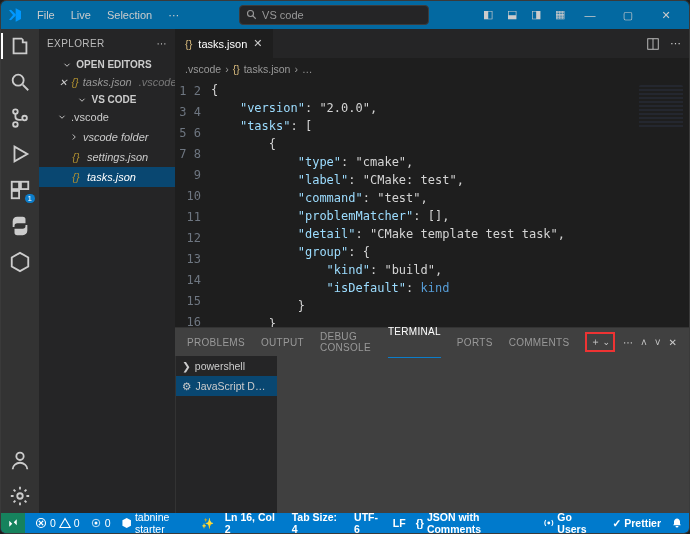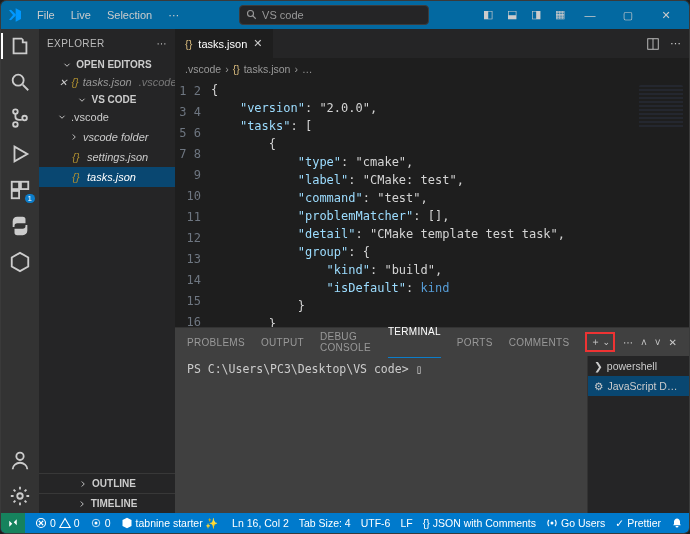--- a/index.html
+++ b/index.html
@@ -123,21 +123,21 @@
   .term-side { width:102px; background:#252526; border-left:1px solid #333; font-size:10.5px;}
   .term-side-row { display:flex; gap:4px; align-items:center; height:20px; padding:0 6px; color:#ccc;}
   .term-side-row.sel { background:#094771; }
 
   
   .statusbar {
     height:20px; background:#007acc; color:#fff; display:flex; align-items:center;
     font-size:10.5px; padding:0 6px; gap:10px;
   }
   .statusbar .sb-left, .statusbar .sb-right { display:flex; align-items:center; gap:10px;}
-  .statusbar .sb-right { margin-left:auto; }
+  .statusbar .sb-right { margin-left:auto;font-weight:bold; }
   .statusbar .remote { background:#16825d; margin:-0 0 0 -6px; height:20px; display:flex; align-items:center; padding:0 6px;}
   .sb-item { display:flex; align-items:center; gap:3px; cursor:default;}
   svg.ico { width:12px; height:12px; fill:currentColor; vertical-align:middle;}
 </style>
 </head>
 <body>
 
 <div class="titlebar">
   <svg class="logo" viewBox="0 0 24 24">
       <path d="M3 5l6 7-6 7 3 1 8-8-8-8-3 1zm10-3l8 4v12l-8 4V2z"></path>
@@ -267,34 +267,20 @@
       <div class="tree-row indent2">
         <span class="icon">{}</span>
         <span>settings.json</span>
       </div>
       <div class="tree-row indent2 selected">
         <span class="icon">{}</span>
         <span>tasks.json</span>
       </div>
     </div>
 
-    <div class="bottom-sections">
-      <div class="section-title">
-        <svg class="chev" viewBox="0 0 16 16">
-            <path d="M6 4l4 4-4 4" fill="none" stroke="#ccc" stroke-width="1.5"></path>
-          </svg>
-        <span>OUTLINE</span>
-      </div>
-      <div class="section-title">
-        <svg class="chev" viewBox="0 0 16 16">
-            <path d="M6 4l4 4-4 4" fill="none" stroke="#ccc" stroke-width="1.5"></path>
-          </svg>
-        <span>TIMELINE</span>
-      </div>
-    </div>
   </div>
 
   <div class="editorwrap">
     <div class="tabbar">
       <div class="tab">
         <span class="tab-icon">{}</span>
         <span>tasks.json</span>
         <span class="close">✕</span>
       </div>
       <div class="tab-actions">
@@ -364,23 +350,20 @@
             <span>＋</span>
             <span style="font-size:9px;">⌄</span>
           </span>
           <span>⋯</span>
           <span>˄</span>
           <span>˅</span>
           <span>✕</span>
         </div>
       </div>
       <div class="terminal-body">
-        <div class="term-out">
-          <span>PS C:\Users\PC3\Desktop\VS code&gt; </span><span>▯</span>
-        </div>
         <div class="term-side">
           <div class="term-side-row">
             <span>❯</span>
             <span>powershell</span>
           </div>
           <div class="term-side-row sel">
             <span>⚙</span>
             <span>JavaScript D…</span>
           </div>
         </div>

